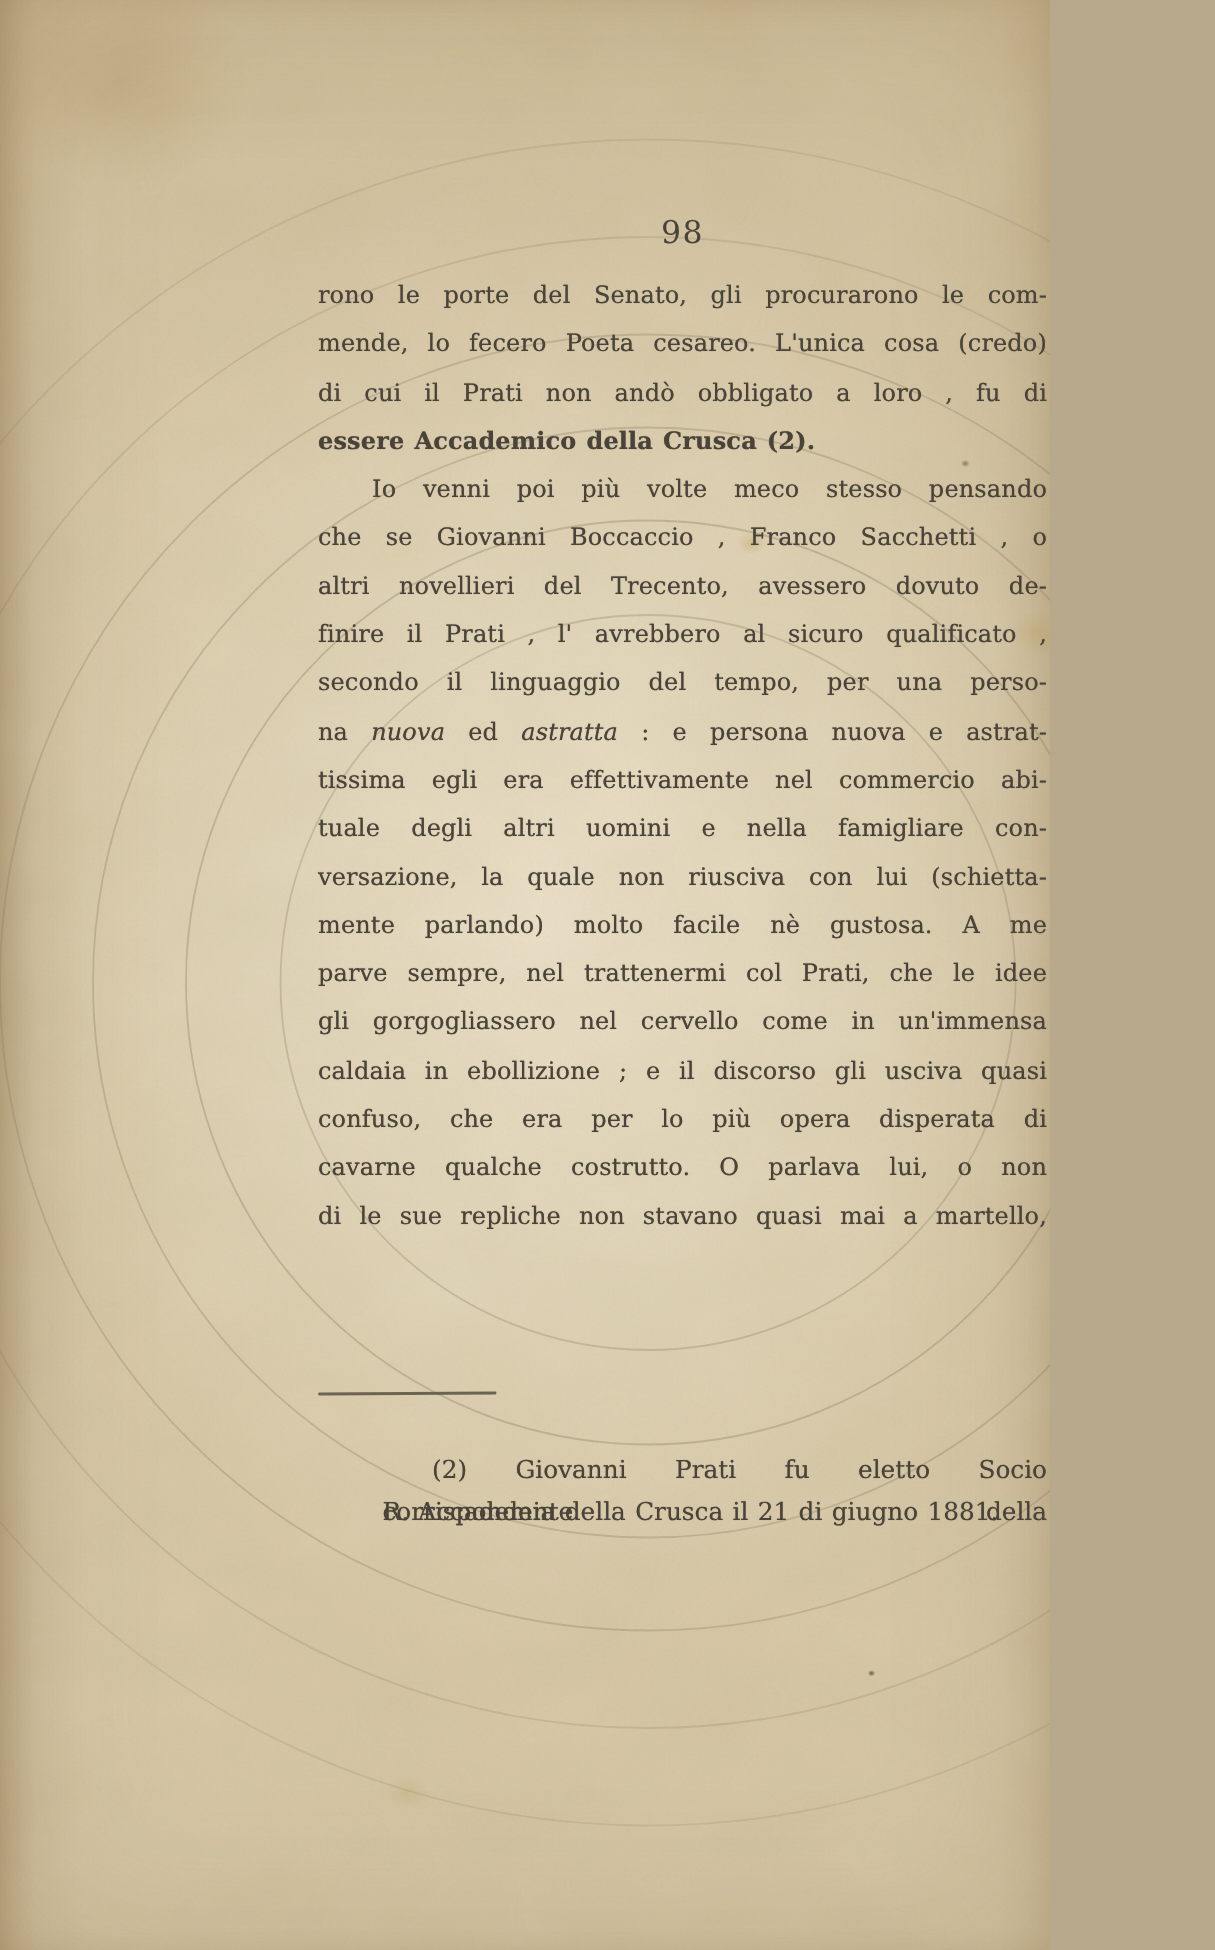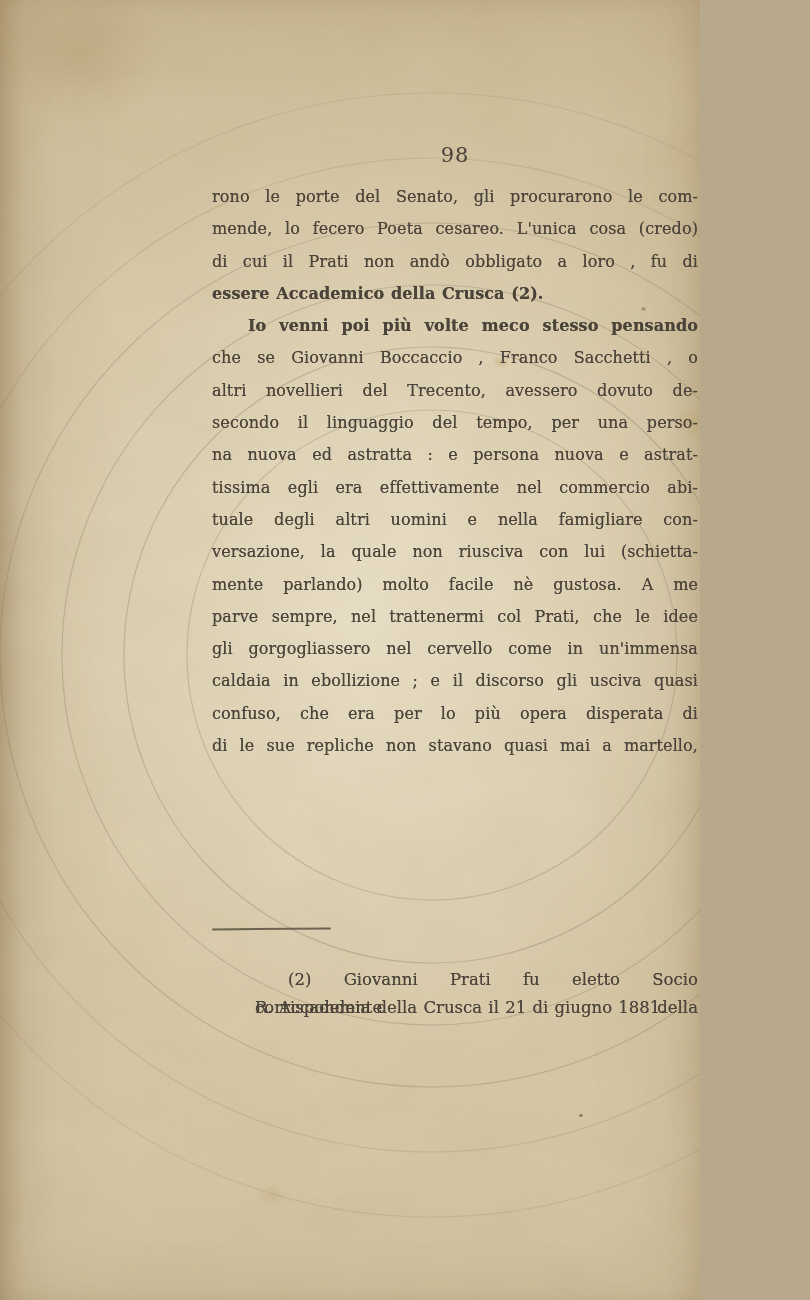--- a/index.html
+++ b/index.html
@@ -20,22 +20,22 @@
     position:absolute;top:142px;left:212px;width:486px;height:26px;line-height:26px;
     text-align:center;font-size:21px;letter-spacing:1px;
   }
   .textblock{position:absolute;top:181px;left:212px;width:486px;font-size:16px;}
   .line{
     height:32.3px;line-height:32.3px;letter-spacing:0.1px;word-spacing:1px;
     text-align:justify;text-align-last:justify;
     text-shadow:0 0 0.5px rgba(75,68,58,0.75);
   }
   .line.end{text-align-last:left;font-weight:bold;}
-  .line.indent{text-indent:36px;font-weight:bold;}
-  .it{}
+  .line.indent{text-indent:36px;}
+  .it{font-style:italic;}
   .footrule{
     position:absolute;top:928px;left:212px;width:119px;height:2px;
     background:#564e3e;opacity:0.82;border-radius:1px;
     transform:rotate(-0.4deg);
   }
   .footnote{position:absolute;top:966px;left:212px;width:486px;font-size:16.5px;}
   .fline{
     height:27.5px;line-height:27.5px;word-spacing:1px;
     text-shadow:0 0 0.5px rgba(75,68,58,0.7);
     margin-left:43px;
@@ -81,32 +81,34 @@
 
   <main class="textblock">
     <div class="line">rono le porte del Senato, gli procurarono le com-</div>
     <div class="line">mende, lo fecero Poeta cesareo. L'unica cosa (credo)</div>
     <div class="line">di cui il Prati non andò obbligato a loro , fu di</div>
     <div class="line end">essere Accademico della Crusca (2).</div>
 
     <div class="line indent">Io venni poi più volte meco stesso pensando</div>
     <div class="line">che se Giovanni Boccaccio , Franco Sacchetti , o</div>
     <div class="line">altri novellieri del Trecento, avessero dovuto de-</div>
+    <div class="line">finire il Prati , l' avrebbero al sicuro qualificato ,</div>
     <div class="line">secondo il linguaggio del tempo, per una perso-</div>
 
     <div class="line"><span>na </span><span class="it">nuova</span><span> ed </span><span class="it">astratta</span><span> : e persona nuova e astrat-</span></div>
 
     <div class="line">tissima egli era effettivamente nel commercio abi-</div>
     <div class="line">tuale degli altri uomini e nella famigliare con-</div>
     <div class="line">versazione, la quale non riusciva con lui (schietta-</div>
     <div class="line">mente parlando) molto facile nè gustosa. A me</div>
     <div class="line">parve sempre, nel trattenermi col Prati, che le idee</div>
     <div class="line">gli gorgogliassero nel cervello come in un'immensa</div>
     <div class="line">caldaia in ebollizione ; e il discorso gli usciva quasi</div>
     <div class="line">confuso, che era per lo più opera disperata di</div>
+    <div class="line">cavarne qualche costrutto. O parlava lui, o non</div>
     <div class="line">di le sue repliche non stavano quasi mai a martello,</div>
   </main>
 
   <div class="footrule"></div>
 
   <div class="footnote">
     <div class="fline j findent">(2) Giovanni Prati fu eletto Socio corrispondente della</div>
     <div class="fline">R. Accademia della Crusca il 21 di giugno 1881.</div>
   </div>
 

